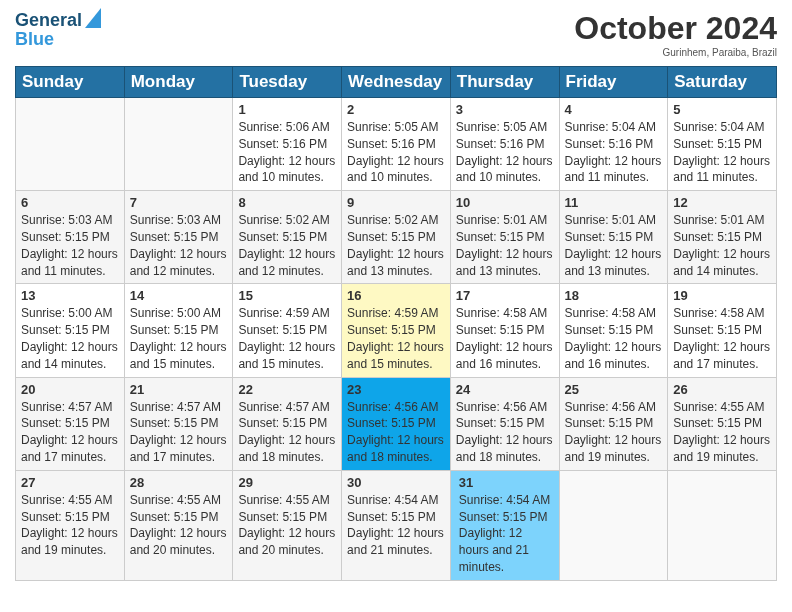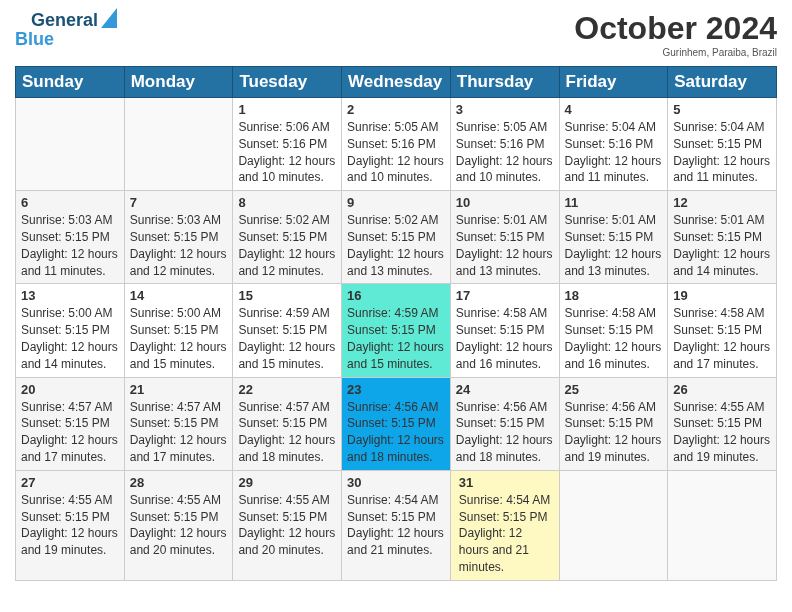--- a/index.html
+++ b/index.html
@@ -25,21 +25,21 @@
     .logo {
       display: flex;
       align-items: center;
     }
     .logo-text {
       font-size: 18px;
       font-weight: bold;
       color: #333;
       line-height: 1.1;
     }
-    .logo-text .blue { color: #1a5276; margin-left: 16px; }
+    .logo-text .blue { color: #1a5276; }
     .title-section {
       text-align: right;
     }
     .title-section h1 {
       font-size: 32px;
       font-weight: bold;
       color: #333;
     }
     .title-section h2 {
       font-size: 10px;
@@ -184,21 +184,21 @@
             <div class="day-info">Sunrise: 5:00 AM<br>Sunset: 5:15 PM<br>Daylight: 12 hours and 14 minutes.</div>
           </td>
           <td style="background: rgb(255, 255, 255);">
             <span class="day-num">14</span>
             <div class="day-info">Sunrise: 5:00 AM<br>Sunset: 5:15 PM<br>Daylight: 12 hours and 15 minutes.</div>
           </td>
           <td style="background: rgb(255, 255, 255);">
             <span class="day-num">15</span>
             <div class="day-info">Sunrise: 4:59 AM<br>Sunset: 5:15 PM<br>Daylight: 12 hours and 15 minutes.</div>
           </td>
-          <td style="background: #5eead4;">
+          <td style="background: #fef9c3;">
             <span class="day-num">16</span>
             <div class="day-info">Sunrise: 4:59 AM<br>Sunset: 5:15 PM<br>Daylight: 12 hours and 15 minutes.</div>
           </td>
           <td style="background: rgb(255, 255, 255);">
             <span class="day-num">17</span>
             <div class="day-info">Sunrise: 4:58 AM<br>Sunset: 5:15 PM<br>Daylight: 12 hours and 16 minutes.</div>
           </td>
           <td style="background: rgb(255, 255, 255);">
             <span class="day-num">18</span>
             <div class="day-info">Sunrise: 4:58 AM<br>Sunset: 5:15 PM<br>Daylight: 12 hours and 16 minutes.</div>
@@ -248,21 +248,21 @@
             <div class="day-info">Sunrise: 4:55 AM<br>Sunset: 5:15 PM<br>Daylight: 12 hours and 20 minutes.</div>
           </td>
           <td style="background: rgb(245, 245, 245);">
             <span class="day-num">29</span>
             <div class="day-info">Sunrise: 4:55 AM<br>Sunset: 5:15 PM<br>Daylight: 12 hours and 20 minutes.</div>
           </td>
           <td style="background: rgb(245, 245, 245);">
             <span class="day-num">30</span>
             <div class="day-info">Sunrise: 4:54 AM<br>Sunset: 5:15 PM<br>Daylight: 12 hours and 21 minutes.</div>
           </td>
-          <td style="background: #fef9c3; padding-left: 8px;">
+          <td style="background: #7dd3fc; padding-left: 8px;">
             <span class="day-num">31</span>
             <div class="day-info">Sunrise: 4:54 AM<br>Sunset: 5:15 PM<br>Daylight: 12 hours and 21 minutes.</div>
           </td>
           <td class="empty" style="background: rgb(249, 249, 249);"></td>
           <td class="empty" style="background: rgb(249, 249, 249);"></td>
         </tr>
       </tbody>
   </table>
 </div>
 

